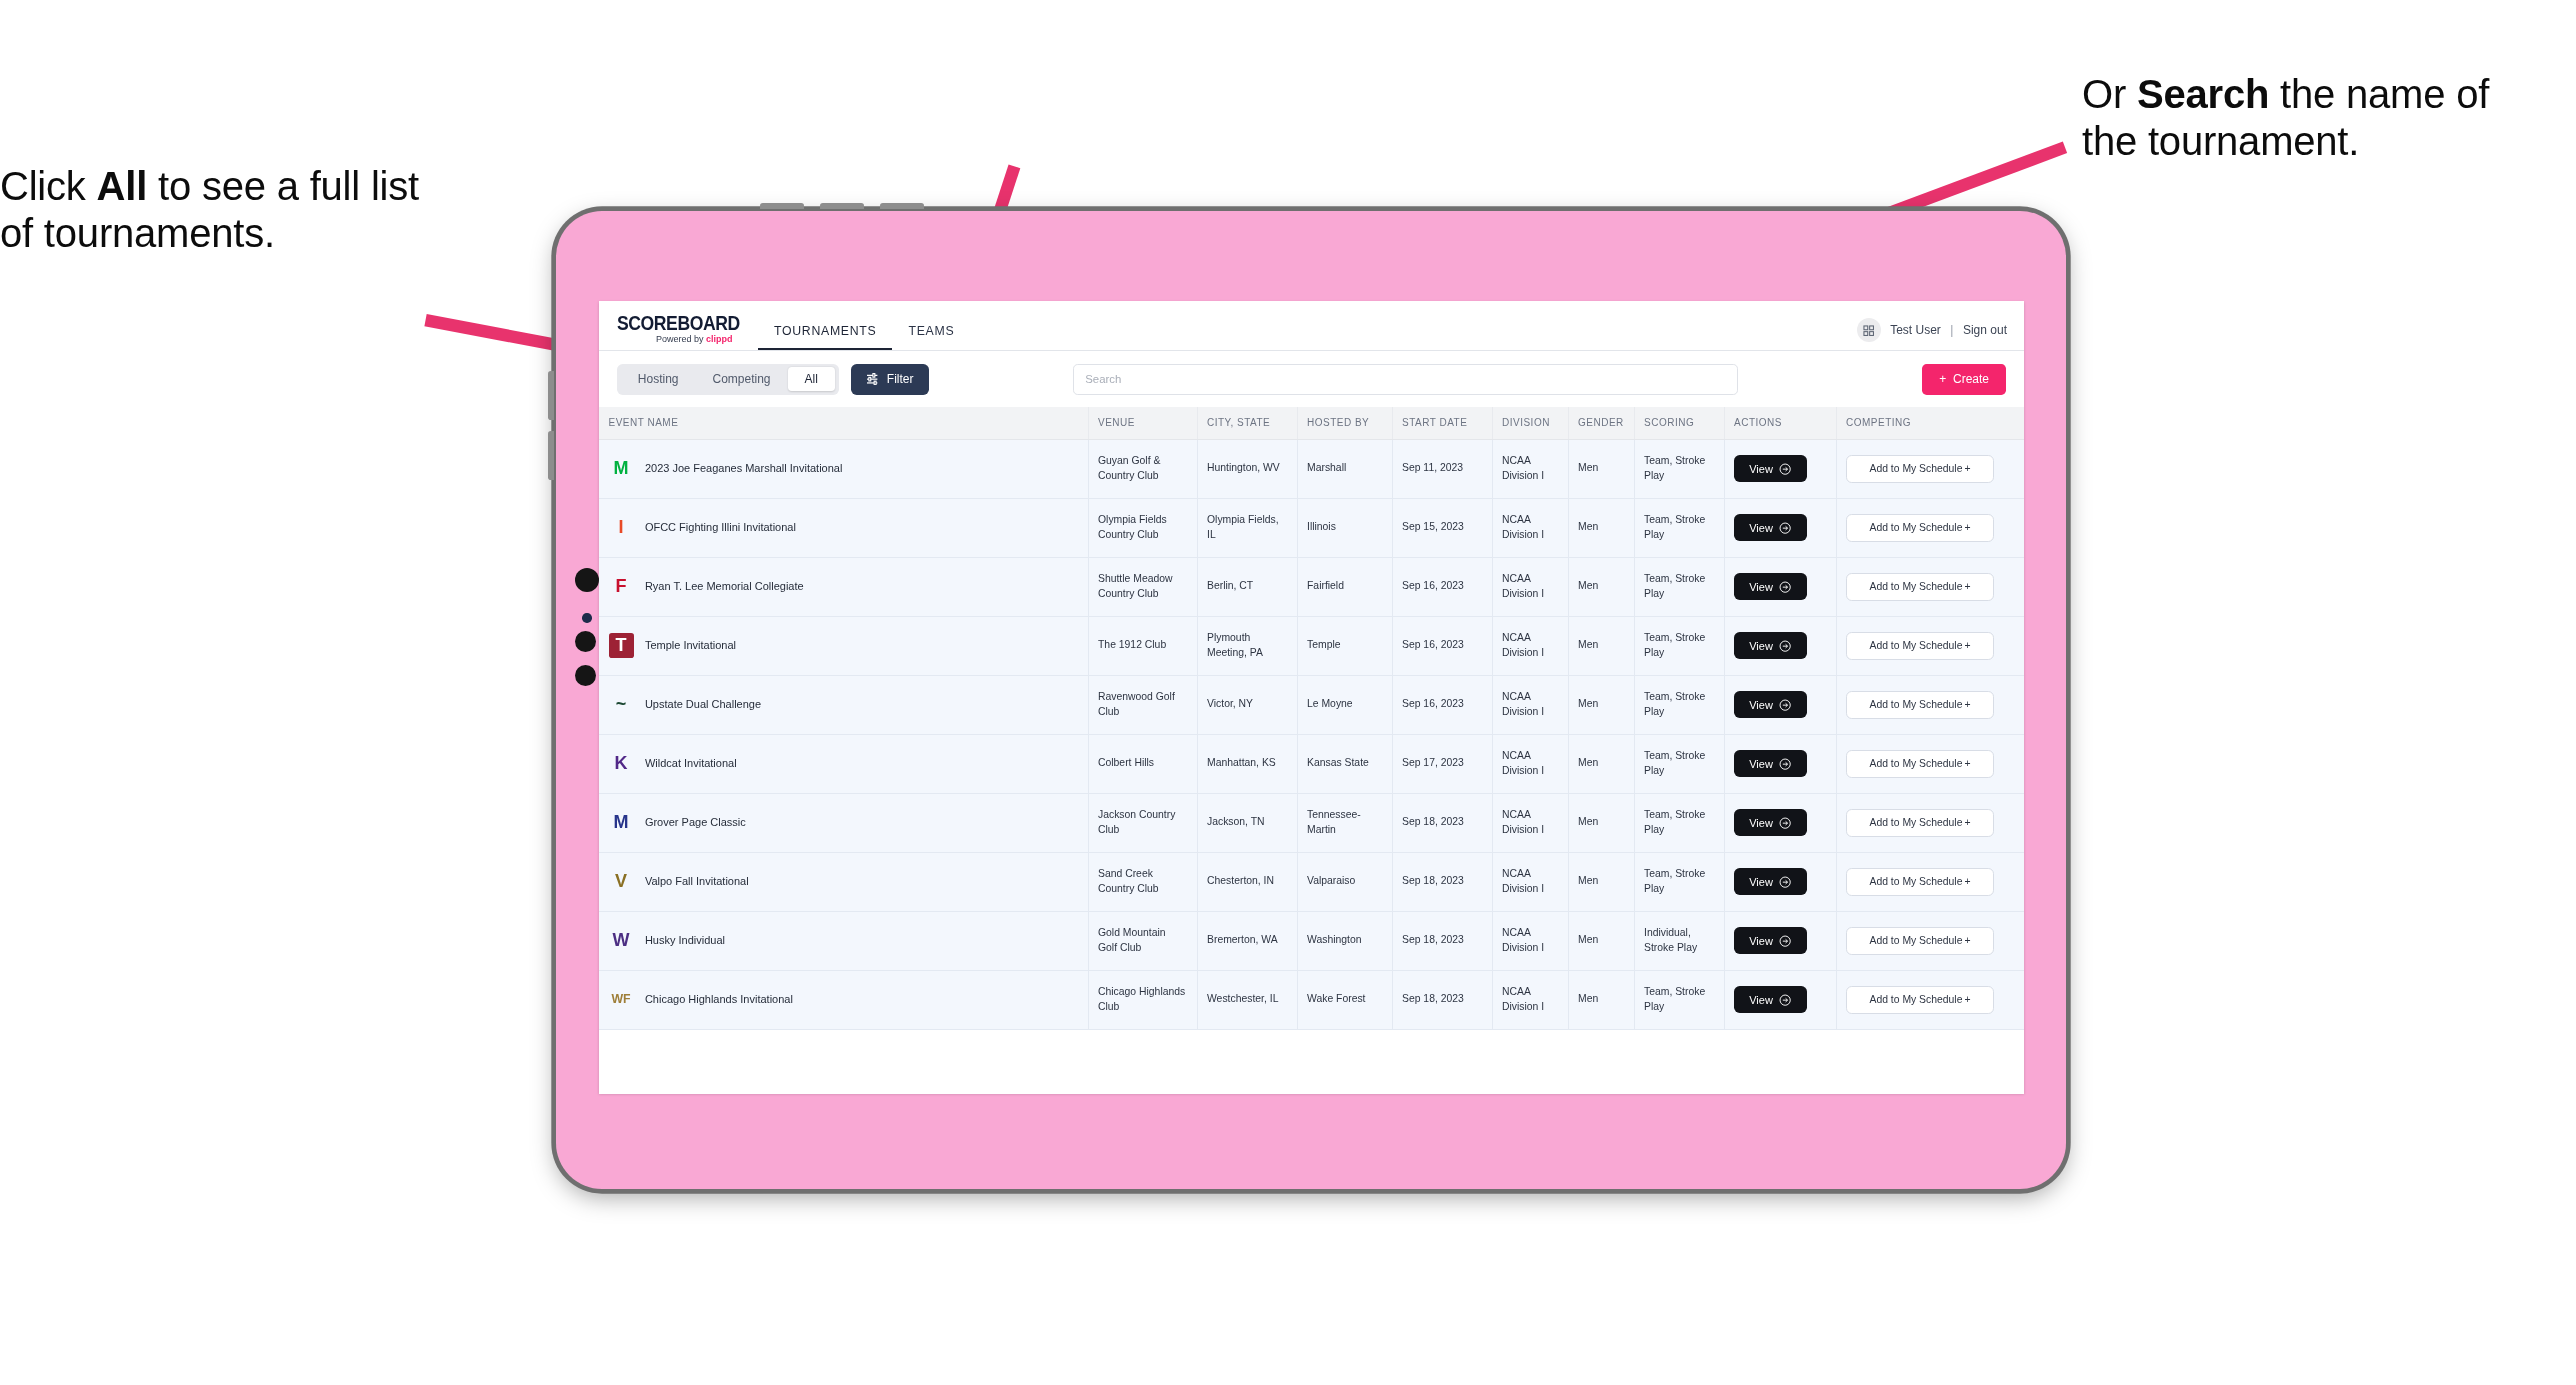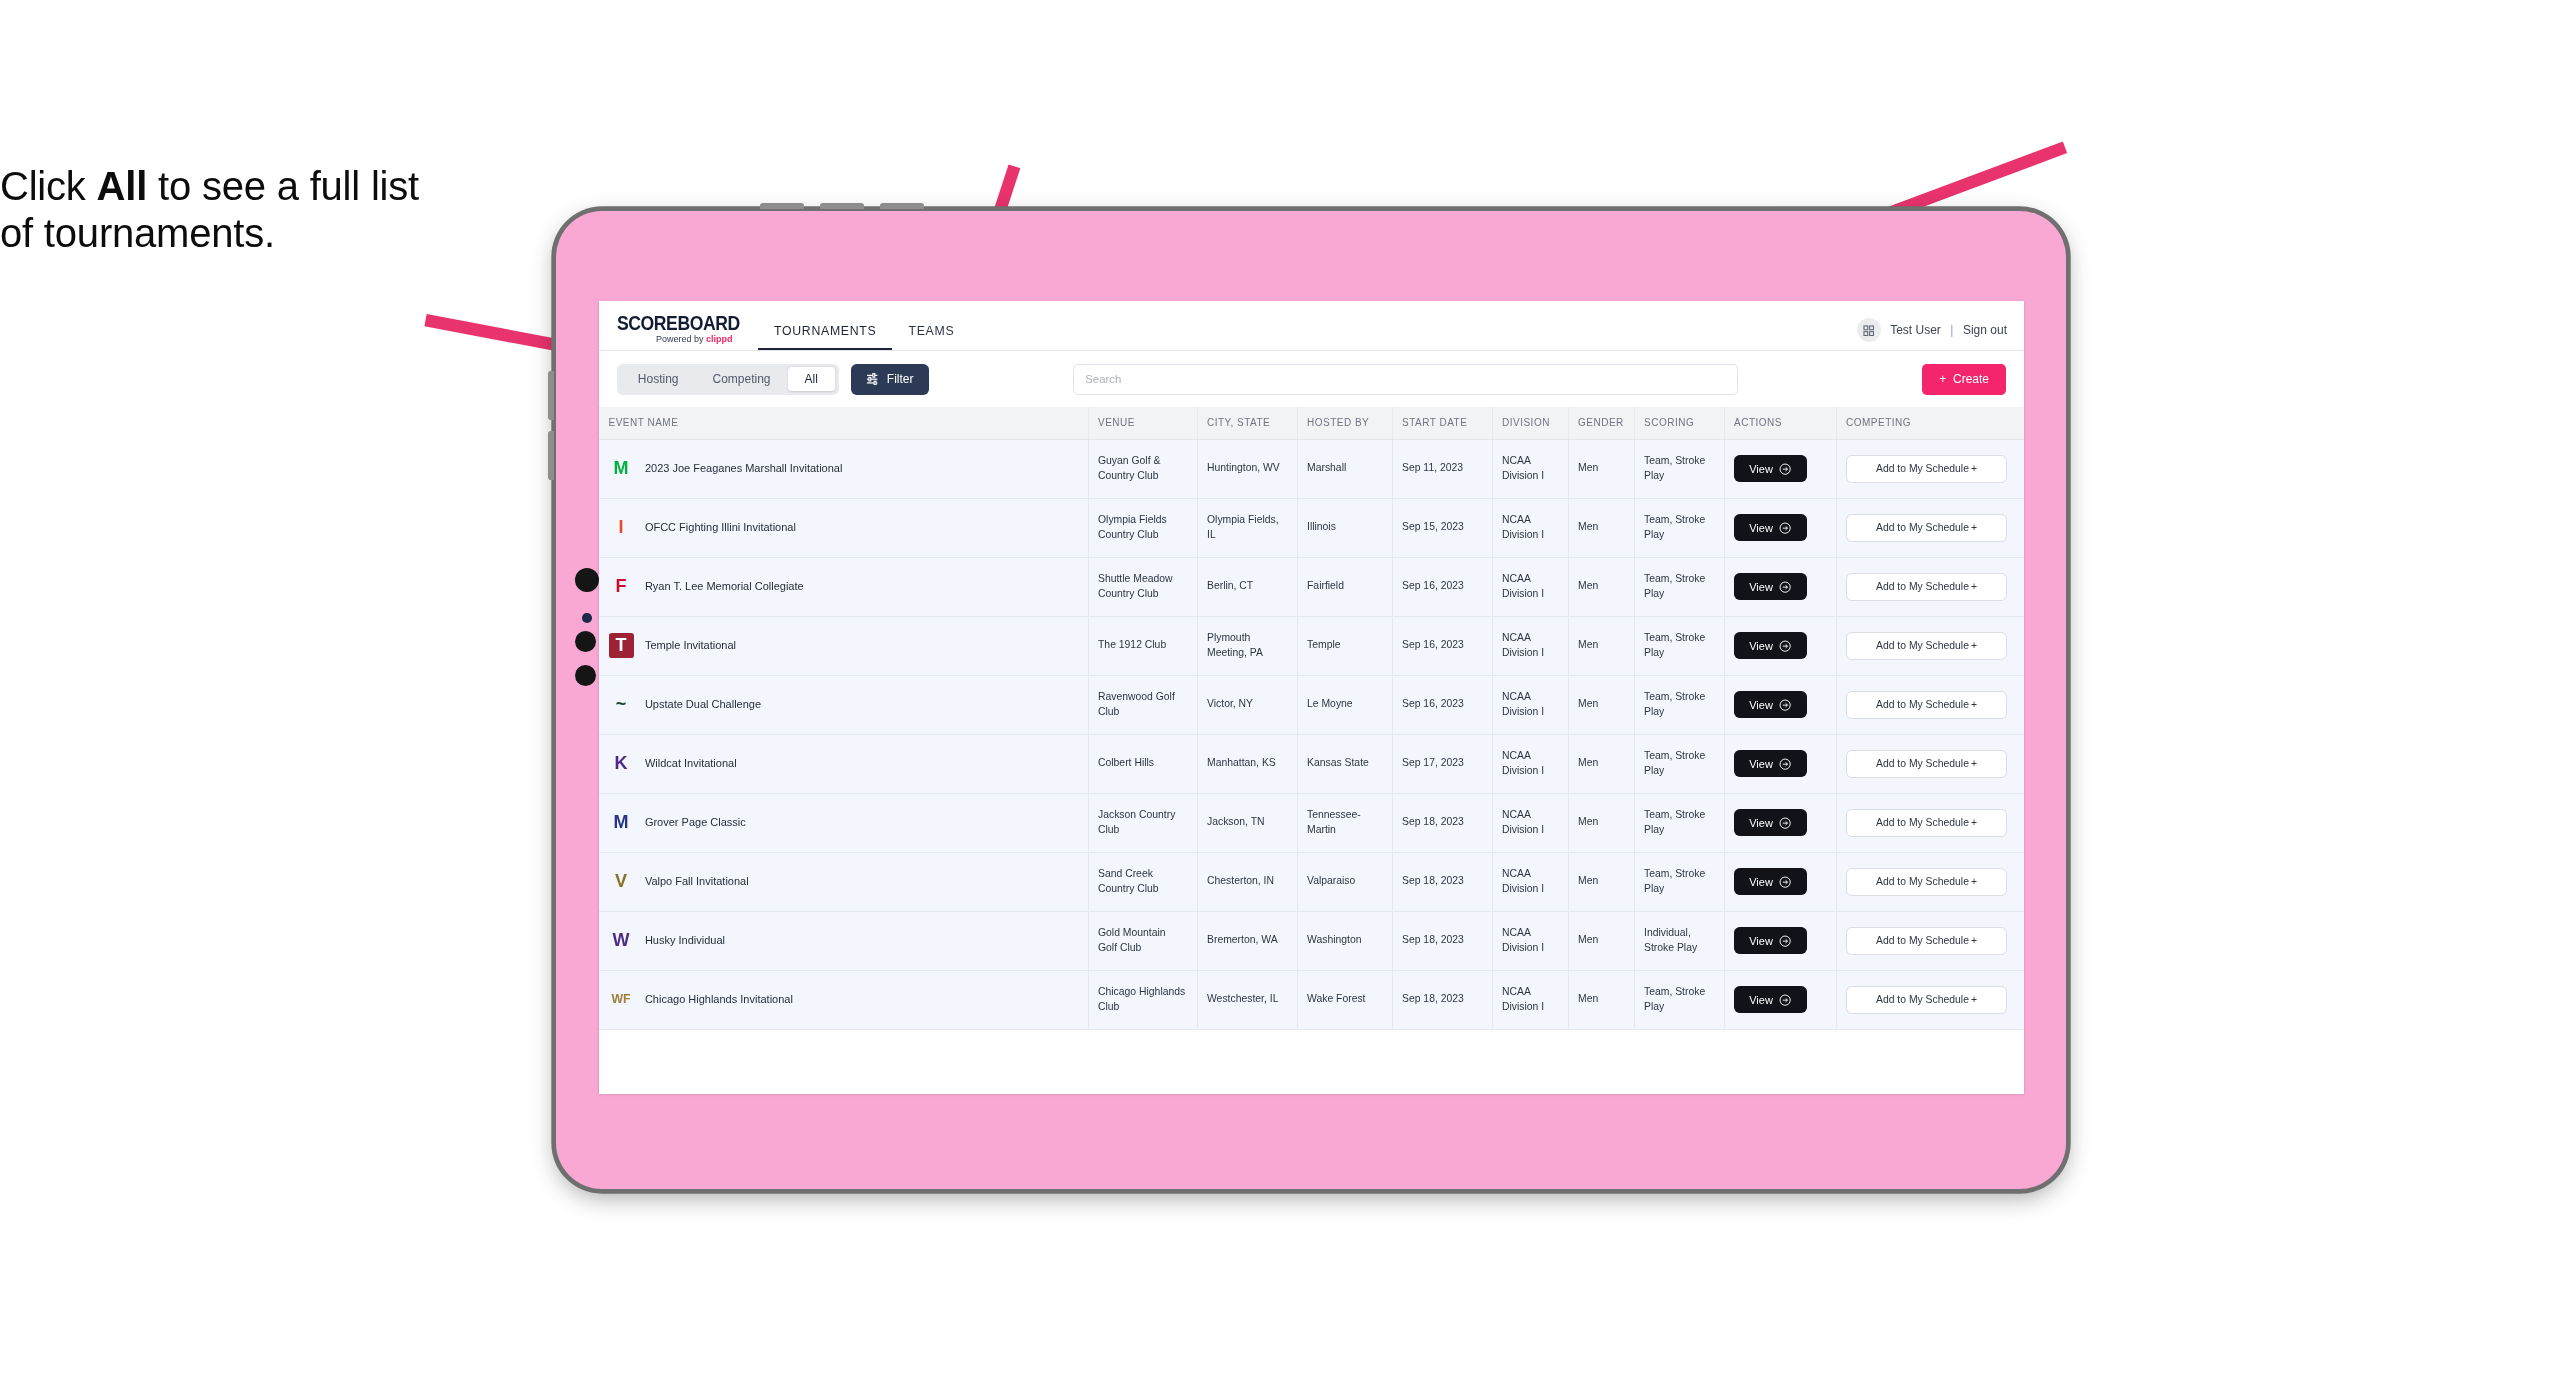--- a/index.html
+++ b/index.html
@@ -149,34 +149,35 @@
   .ev-name { font-size:11px; color:#262d3a; }
 
   .view-btn {
     background:#111318; color:#fff; border:none; border-radius:5.7px;
     height:26.6px; width:73px; font-size:11px; cursor:pointer;
     display:flex; align-items:center; justify-content:center; gap:6.6px;
     font-family:"Liberation Sans", sans-serif;
   }
   .add-btn {
     background:#fff; color:#2d3442; border:0.9px solid #d8dde6; border-radius:5.7px;
-    height:28.5px; width:161px; font-size:10.4px; cursor:pointer;
+    height:28.5px; width:148px; font-size:10.4px; cursor:pointer;
     display:flex; align-items:center; justify-content:center; gap:2px;
     font-family:"Liberation Sans", sans-serif;
   }
   .col-venue{width:109px}.col-city{width:100px}.col-host{width:95px}
   .col-date{width:100px}.col-div{width:76px}.col-gen{width:66px}
   .col-score{width:90px}.col-act{width:112px}.col-comp{width:188px}
 </style>
 </head>
 <body>
 
 <div id="stage">
 
   <div class="annot" id="annot-all"><span>Click <b>All</b> to see a full list of tournaments.</span></div>
+  <div class="annot" id="annot-search"><span>Or <b>Search</b> the name of the tournament.</span></div>
 
   <svg class="arrow-svg" style="left:0;top:0;width:2576px;height:1386px" viewBox="0 0 2712 1459" width="2576" height="1386">
     <defs>
       <marker id="ah" markerWidth="5" markerHeight="5" refX="2.2" refY="2.5" orient="auto">
         <path d="M0,0 L5,2.5 L0,5 z" fill="#e8336d"></path>
       </marker>
     </defs>
     <line x1="448" y1="337" x2="803" y2="404" stroke="#e8336d" stroke-width="13" marker-end="url(#ah)"></line>
     <line x1="1068" y1="175" x2="997" y2="392" stroke="#e8336d" stroke-width="13" marker-end="url(#ah)"></line>
     <line x1="2174" y1="155" x2="1470" y2="418" stroke="#e8336d" stroke-width="13" marker-end="url(#ah)"></line>

